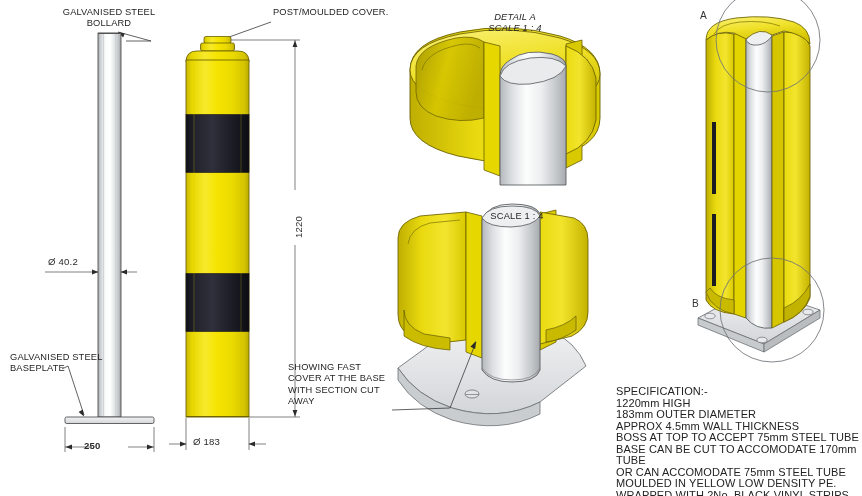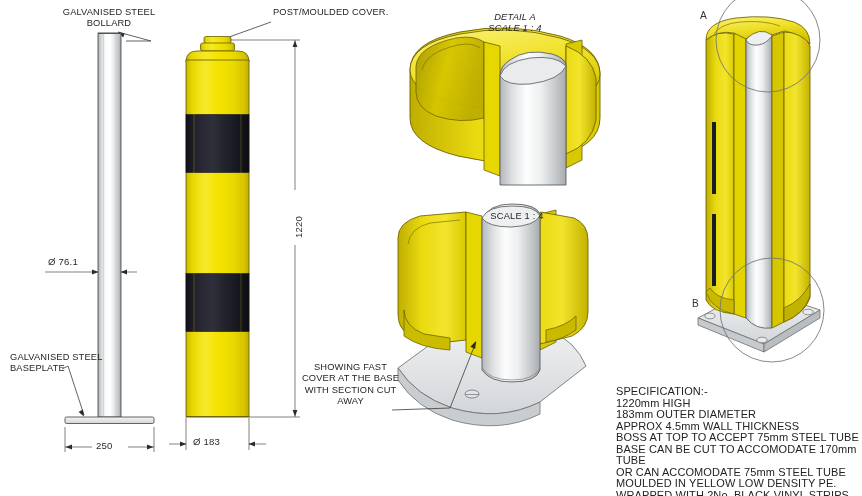--- a/index.html
+++ b/index.html
@@ -11,21 +11,21 @@
     color:#2b2b2b;
     -webkit-font-smoothing:antialiased;
   }
   .sheet{position:absolute;left:0;top:0;width:862px;height:496px;background:#fff;}
   .abs{position:absolute;}
   .note{
     font-size:9.3px;line-height:11.4px;letter-spacing:.15px;
     color:#242424;white-space:pre-line;
   }
   .note.center{text-align:center;}
-  .note.right{text-align:center;}
+  .note.right{text-align:left;}
   .dimtext{font-size:9.6px;letter-spacing:.2px;color:#2a2a2a;}
   .spec{
     font-size:11px;line-height:11.55px;letter-spacing:.1px;
     color:#232323;white-space:pre-line;
   }
   .detlabel{font-size:9.3px;line-height:11.3px;text-align:center;color:#242424;letter-spacing:.2px;}
   .calloutletter{font-size:10.2px;color:#333;}
   svg{display:block;overflow:visible;}
   .vertdim{
     transform:rotate(-90deg);
@@ -129,26 +129,26 @@
       <polygon points="84,416.5 78.6,412 82.8,409.6" fill="#2b2b2b"></polygon>
 
       <line x1="65" y1="427" x2="65" y2="452" stroke="#4a4a4a" stroke-width="0.7"></line>
       <line x1="154" y1="427" x2="154" y2="452" stroke="#4a4a4a" stroke-width="0.7"></line>
       <line x1="65" y1="447" x2="92" y2="447" stroke="#4a4a4a" stroke-width="0.7"></line>
       <line x1="128" y1="447" x2="154" y2="447" stroke="#4a4a4a" stroke-width="0.7"></line>
       <polygon points="65.5,447 72,444.6 72,449.4" fill="#2b2b2b"></polygon>
       <polygon points="153.5,447 147,444.6 147,449.4" fill="#2b2b2b"></polygon>
     </svg>
 
-    <div class="dimtext abs" style="left:48px;top:256px;">Ø 76.1</div>
+    <div class="dimtext abs" style="left:48px;top:256px;">Ø 40.2</div>
 
     <div class="note abs" style="left:10px;top:352px;width:105px;">GALVANISED STEEL
 BASEPLATE</div>
 
-    <div class="dimtext abs" style="left:96px;top:440px;">250</div>
+    <div class="dimtext abs" style="left:84px;top:440px;font-weight:bold;">250</div>
   </div>
 
   <div class="abs" style="left:175px;top:0;width:200px;height:470px;">
 
     <div class="note abs" style="left:98px;top:7px;width:130px;">POST/MOULDED COVER.</div>
 
     <svg width="200" height="470" viewBox="0 0 200 470">
 
       <path d="M96,22 L43,41" fill="none" stroke="#3a3a3a" stroke-width="0.8"></path>
       <polygon points="42,41.8 48.6,40.4 47.2,44.6" fill="#2b2b2b"></polygon>

